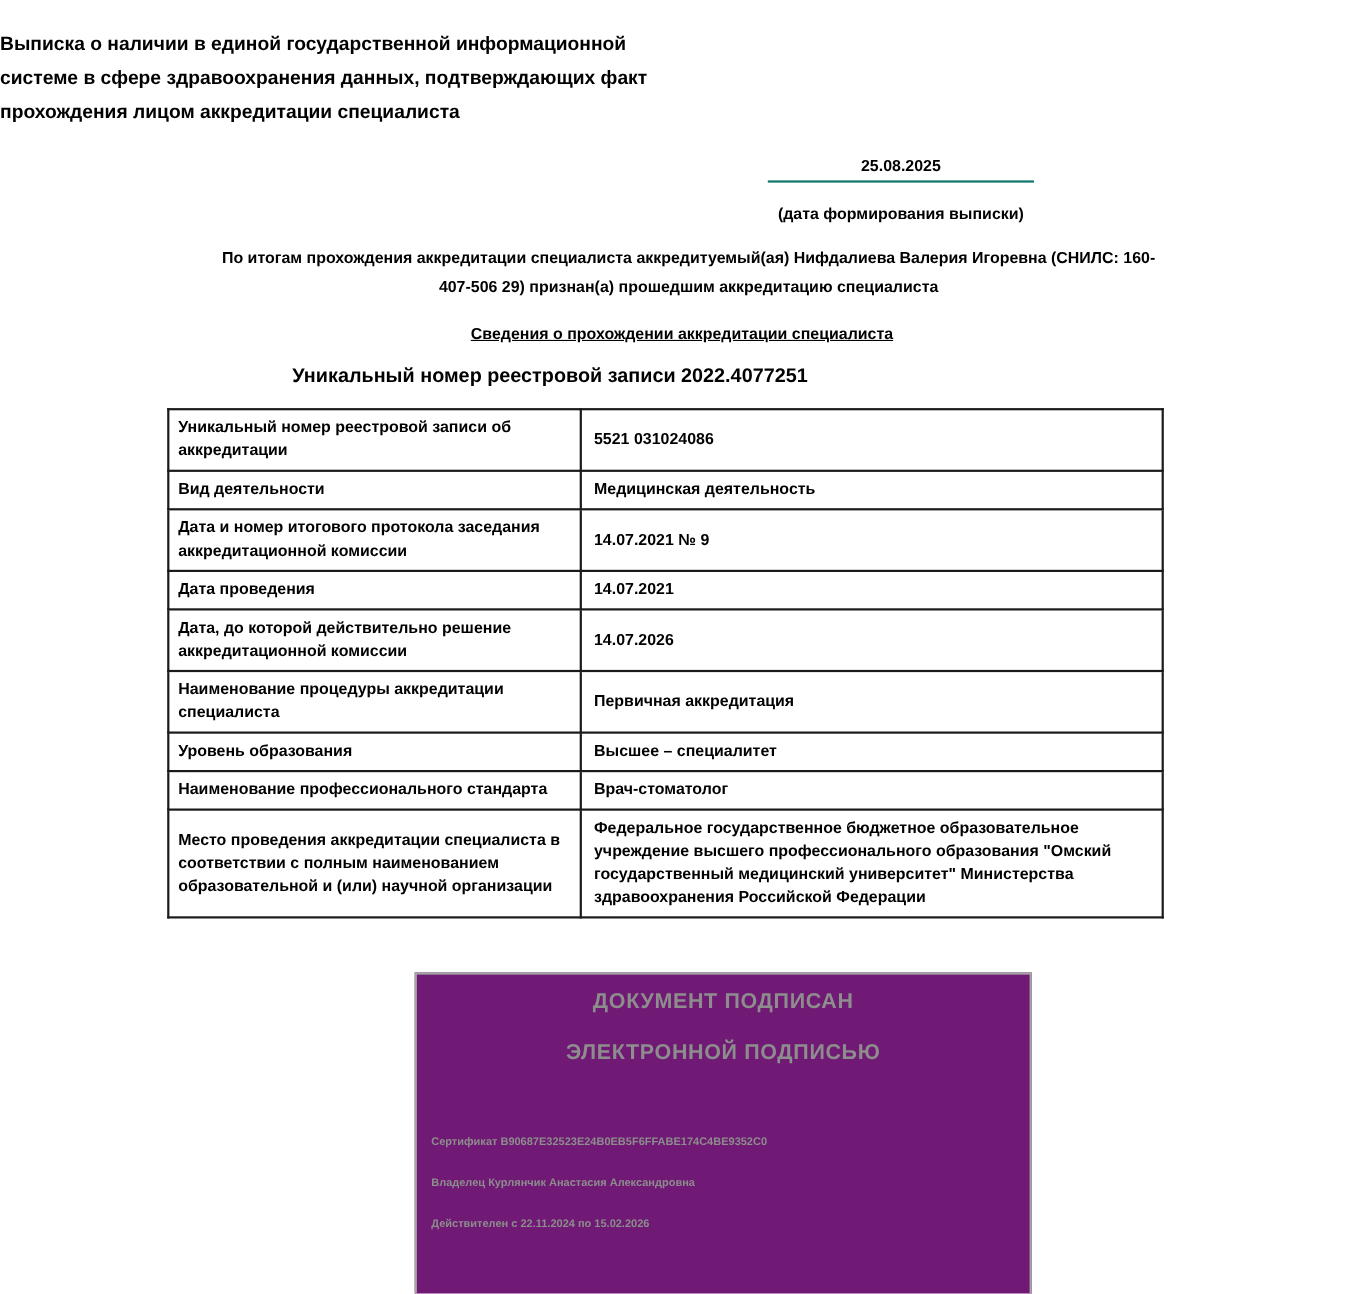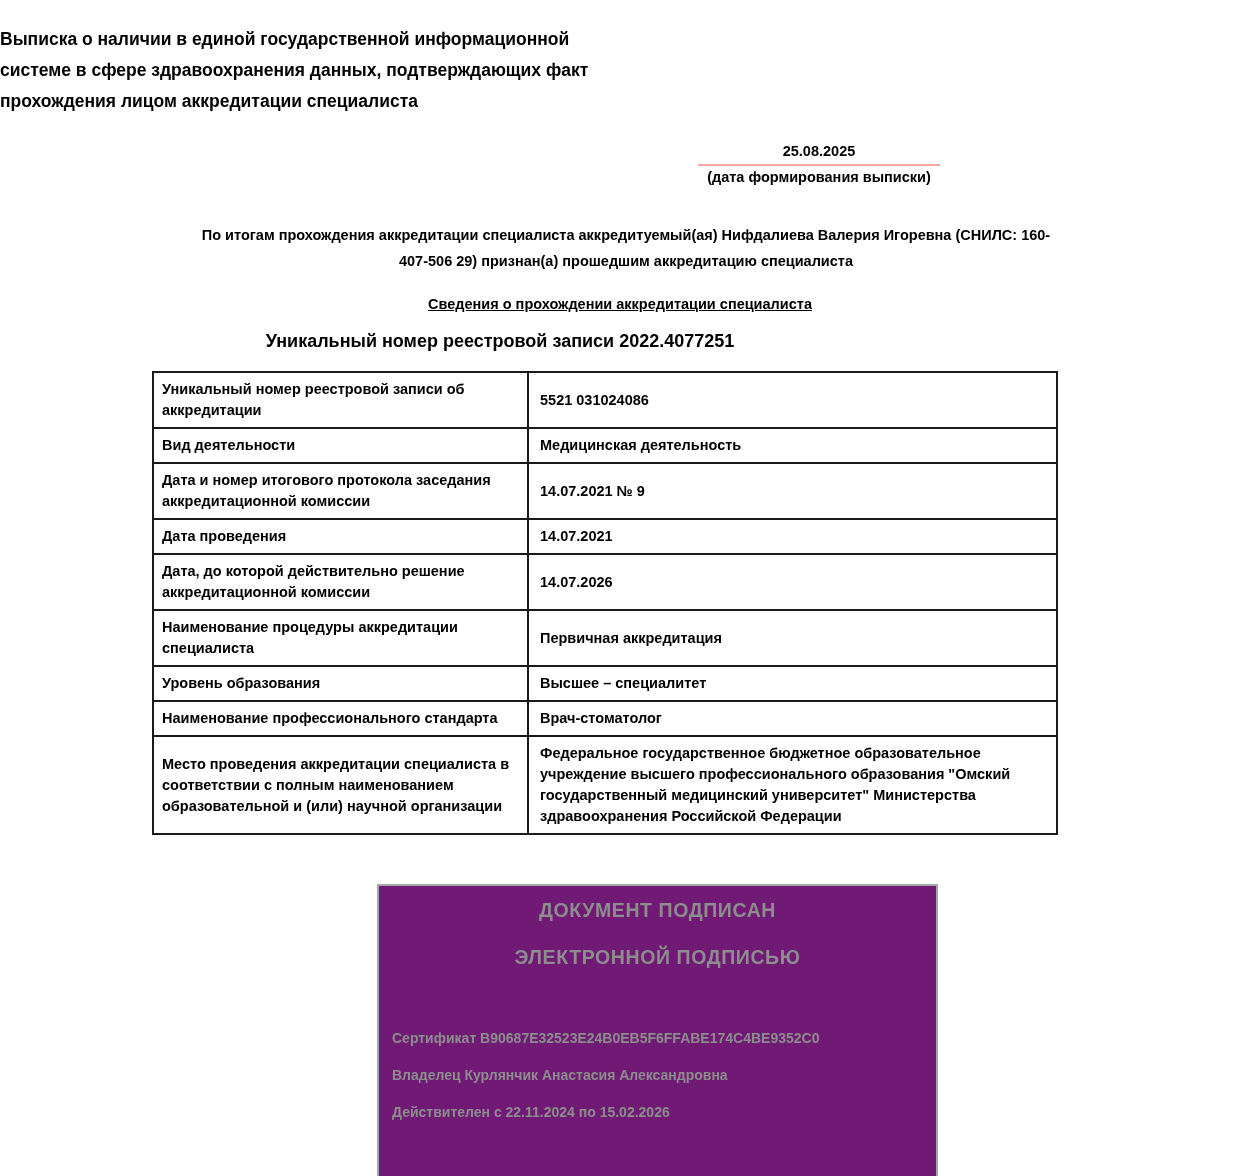--- a/index.html
+++ b/index.html
@@ -29,23 +29,23 @@
     left: 698px;
     top: 143px;
     width: 242px;
     text-align: center;
     font-weight: 700;
     font-size: 14.5px;
   }
   .date-value {
     display: block;
     padding-bottom: 5px;
-    border-bottom: 2px solid #fca5a5;
-  }
-  .date-caption { display: block; padding-top: 3px; }
+    border-bottom: 2px solid #0f766e;
+  }
+  .date-caption { display: block; padding-top: 21px; }
 
   
   .intro {
     position: absolute;
     top: 222px;
     left: 0;
     width: 1240px;
     text-align: center;
     font-weight: 700;
     font-size: 14.5px;
@@ -118,21 +118,21 @@
     text-align: center;
     font-size: 19.5px;
     font-weight: 600;
     letter-spacing: 0.6px;
     line-height: 20px;
   }
   .stamp-details {
     margin-top: 64px;
     margin-left: 13px;
     margin-right: 10px;
-    font-size: 14px;
+    font-size: 10px;
     font-weight: 600;
     line-height: 15px;
   }
   .stamp-details .stamp-row { margin-bottom: 22px; }
 </style>
 </head>
 <body>
 
 <div class="page">
 

